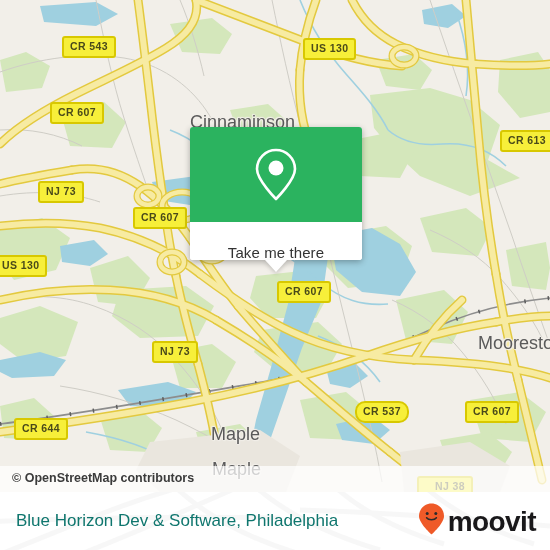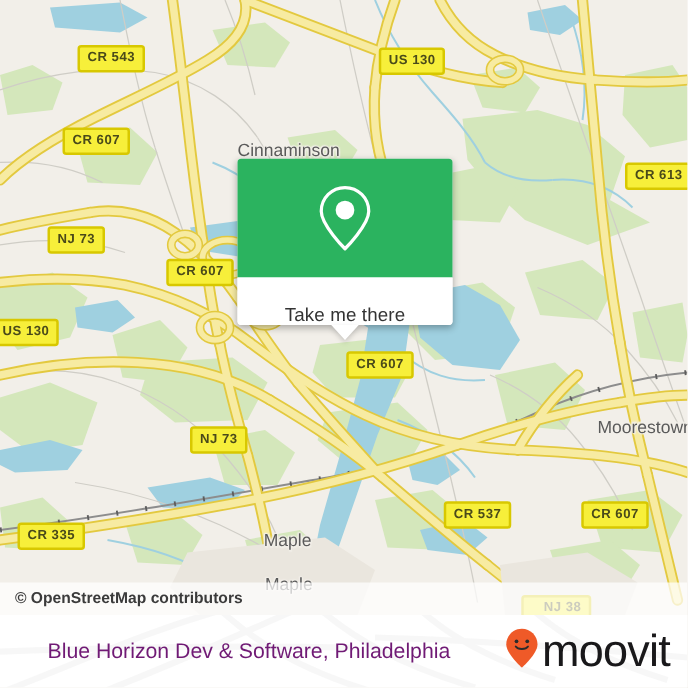--- a/index.html
+++ b/index.html
@@ -38,21 +38,21 @@
   .place{
     position:absolute;
     color:#5a5a5a;
     font-size:13px;
     white-space:nowrap;
     text-shadow:
       1px 0 1px #f2efe9,-1px 0 1px #f2efe9,
       0 1px 1px #f2efe9,0 -1px 1px #f2efe9,
       1px 1px 1px #f2efe9,-1px -1px 1px #f2efe9;
   }
-  .place.big{font-size:14px;}
+  .place.big{font-size:18px;}
 
   
   .attrib-band{
     position:absolute;left:0;top:466px;width:550px;height:26px;
     background:rgba(255,255,255,0.72);
   }
   .attrib-text{
     position:absolute;left:12px;top:471px;
     font-size:12.5px;color:#3b3b3b;white-space:nowrap;font-weight:bold;
   }
@@ -92,28 +92,28 @@
 
   
   .footer{
     position:absolute;left:0;top:492px;width:550px;height:58px;
     background:#ffffff;
     overflow:hidden;
   }
   .footer-wm{position:absolute;left:0;top:0;width:550px;height:58px;opacity:.5;}
   .footer-title{
     position:absolute;left:16px;top:50%;transform:translateY(-50%);
-    font-size:17px;color:#701a75;white-space:nowrap;margin-left:22px;
+    font-size:17px;color:#0f766e;white-space:nowrap;
   }
   .brand{
     position:absolute;right:14px;top:50%;transform:translateY(-50%);
     display:flex;align-items:center;gap:3px;
   }
   .brand-word{
-    font-size:36px;font-weight:normal;color:#19181a;letter-spacing:-0.6px;
+    font-size:28px;font-weight:bold;color:#19181a;letter-spacing:-0.6px;
     line-height:1;
   }
 </style>
 </head>
 <body>
 
 <div id="app">
 
   <div class="map">
 
@@ -300,22 +300,22 @@
 
     <div class="shield" style="left:62px;top:36px;">CR 543</div>
     <div class="shield" style="left:303px;top:38px;">US 130</div>
     <div class="shield" style="left:50px;top:102px;">CR 607</div>
     <div class="shield" style="left:500px;top:130px;">CR 613</div>
     <div class="shield" style="left:38px;top:181px;">NJ 73</div>
     <div class="shield" style="left:133px;top:207px;">CR 607</div>
     <div class="shield" style="left:-6px;top:255px;">US 130</div>
     <div class="shield" style="left:277px;top:281px;">CR 607</div>
     <div class="shield" style="left:152px;top:341px;">NJ 73</div>
-    <div class="shield" style="left:14px;top:418px;">CR 335</div>
-    <div class="shield" style="left:355px;top:401px;">CR 537</div>
+    <div class="shield" style="left:14px;top:418px;">CR 644</div>
+    <div class="shield" style="left:355px;top:401px;border-radius:10px;">CR 537</div>
     <div class="shield" style="left:465px;top:401px;">CR 607</div>
     <div class="shield" style="left:417px;top:476px;padding-left:16px;">NJ 38</div>
 
     <div class="place big" style="left:190px;top:112px;">Cinnaminson</div>
     <div class="place big" style="left:478px;top:333px;">Moorestown</div>
     <div class="place big" style="left:211px;top:424px;">Maple</div>
     <div class="place big" style="left:212px;top:459px;">Maple</div>
 
     <div class="attrib-band"></div>
     <div class="attrib-text">© OpenStreetMap contributors</div>

